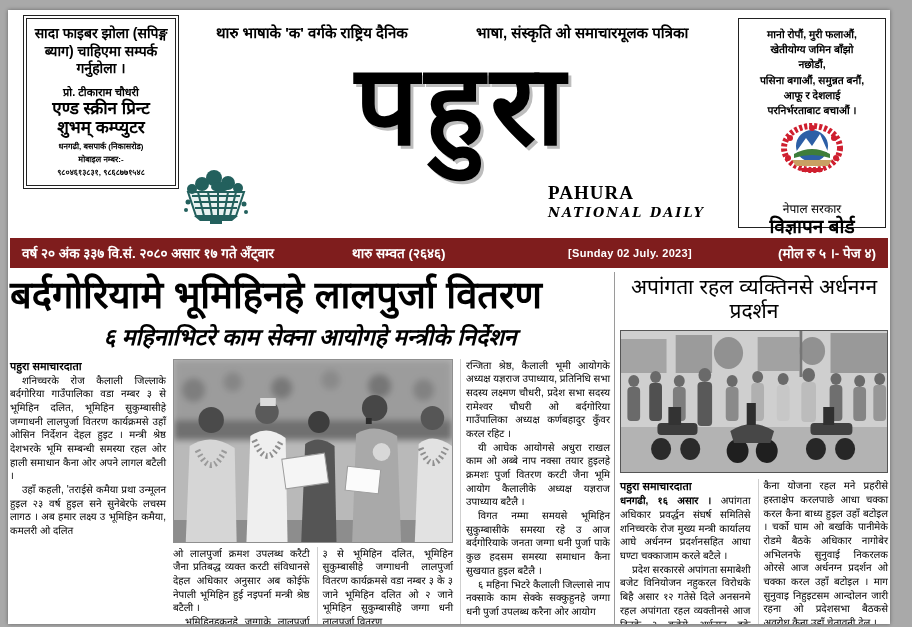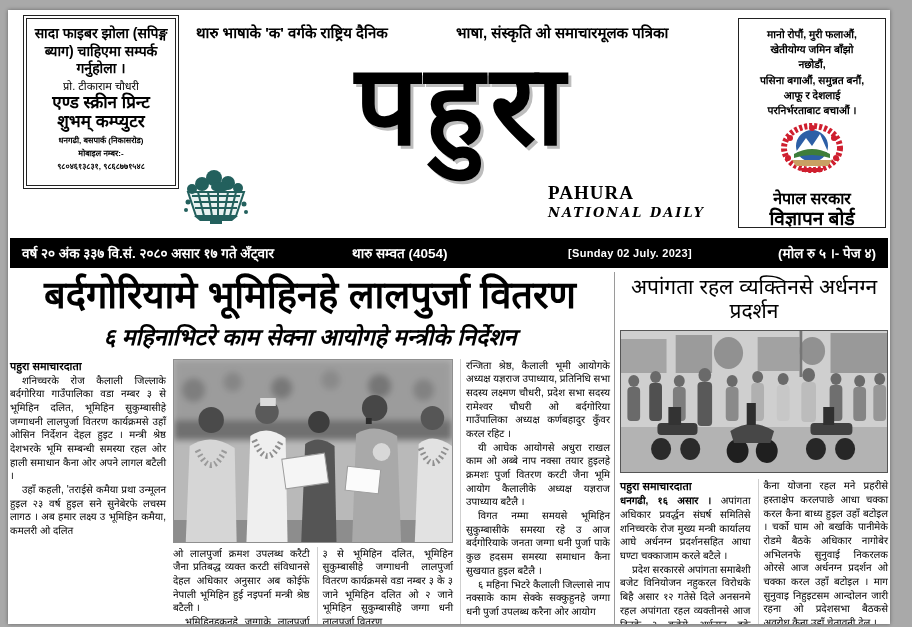--- a/index.html
+++ b/index.html
@@ -16,61 +16,61 @@
     overflow:hidden;color:#000;
   }
   
   .header{position:relative;height:224px;}
   .adbox-left{
     position:absolute;left:18px;top:8px;width:150px;height:168px;
     border:1px solid #222;outline:1px solid #222;outline-offset:2px;
     text-align:center;padding:6px 4px;box-sizing:border-box;
   }
   .adbox-left .big{font-size:14px;font-weight:bold;line-height:1.25;}
-  .adbox-left .contact{font-size:11px;font-weight:normal;}
+  .adbox-left .contact{font-size:11px;font-weight:bold;margin-top:6px;}
   .adbox-left .biz{font-size:17px;font-weight:900;line-height:1.15;}
   .adbox-left .small{font-size:8px;font-weight:bold;margin-top:2px;}
-  .tagline{position:absolute;top:12px;font-size:15px;font-weight:bold;white-space:nowrap;}
+  .tagline{position:absolute;top:12px;font-size:15px;font-weight:bold;white-space:nowrap;margin-left:20px;}
   .tagline.l{left:188px;}
   .tagline.r{left:448px;}
   .main-title{
     position:absolute;left:170px;top:26px;width:570px;
     text-align:center;font-size:112px;line-height:1.25;font-weight:900;
     letter-spacing:6px;color:#000;
     text-shadow:3px 3px 0 #bdbdbd;
     font-family:"Liberation Serif","DejaVu Serif",serif;
   }
   .basket{position:absolute;left:166px;top:148px;width:84px;height:72px;}
   .latin{position:absolute;left:540px;top:172px;width:180px;}
   .latin .en{font-family:"Liberation Serif","DejaVu Serif",serif;font-weight:bold;font-size:19px;letter-spacing:1px;}
   .latin .sub{font-family:"DejaVu Serif","Liberation Serif",serif;font-style:italic;font-weight:bold;font-size:13px;letter-spacing:2px;margin-top:1px;}
   .adbox-right{
     position:absolute;right:4px;top:8px;width:148px;height:210px;
     border:1px solid #222;text-align:center;padding:8px 20px 4px;box-sizing:border-box;
   }
   .adbox-right .slogan{font-size:10.5px;font-weight:bold;line-height:1.45;}
-  .adbox-right .gov{font-size:16px;font-weight:700;margin-top:7px;}
+  .adbox-right .gov{font-size:12px;font-weight:400;margin-top:20px;}
   .adbox-right .board{font-size:19px;font-weight:900;line-height:1.05;}
   .emblem{width:64px;height:58px;margin:4px auto 0;}
   
   .datebar{
-    margin:4px 2px 0;height:30px;background:#000000;color:#fff;
+    margin:4px 2px 0;height:30px;background:#7f1d1d;color:#fff;
     display:flex;align-items:center;padding:0 12px;box-sizing:border-box;
     font-weight:bold;font-size:13.5px;gap:10px;
   }
   .datebar .issue{flex:1.6;}
   .datebar .sambat{flex:1;}
   .datebar .endate{flex:1;font-size:11px;letter-spacing:.3px;padding-left:6px;}
   .datebar .price{text-align:right;}
   
   .main{display:flex;margin:4px 2px 0;}
   .left-sec{width:600px;}
   .right-sec{flex:1;border-left:1px solid #9a9a9a;margin-left:4px;padding-left:5px;}
   .headline{
-    font-size:38px;font-weight:900;text-align:center;line-height:1.12;
+    font-size:38px;font-weight:900;line-height:1.12;
     letter-spacing:0;margin:2px 0 0;
   }
   .subheadline{
     font-size:23px;font-weight:900;font-style:italic;text-align:center;margin-top:3px;
   }
   .lead-grid{
     display:grid;grid-template-columns:156px 1fr 150px;grid-template-rows:184px auto;
     column-gap:7px;margin-top:7px;
   }
   .colA1{grid-column:1;grid-row:1/3;}
@@ -160,21 +160,21 @@
           <path d="M20 46 L44 46 L42 50 L22 50 Z" fill="#cf1f2f"></path>
         </svg>
       </div>
       <div class="gov">नेपाल सरकार</div>
       <div class="board">विज्ञापन बोर्ड</div>
     </div>
   </div>
 
   <div class="datebar">
     <span class="issue">वर्ष २० अंक ३३७ वि.सं. २०८० असार १७ गते अँट्वार</span>
-    <span class="sambat">थारु सम्वत (4054)</span>
+    <span class="sambat">थारु सम्वत (२६४६)</span>
     <span class="endate">[Sunday 02 July. 2023]</span>
     <span class="price">(मोल रु ५ ।- पेज ४)</span>
   </div>
 
   <div class="main">
 
     <div class="left-sec">
       <div class="headline">बर्दगोरियामे भूमिहिनहे लालपुर्जा वितरण</div>
       <div class="subheadline">६ महिनाभिटरे काम सेक्ना आयोगहे मन्त्रीके निर्देशन</div>
 

